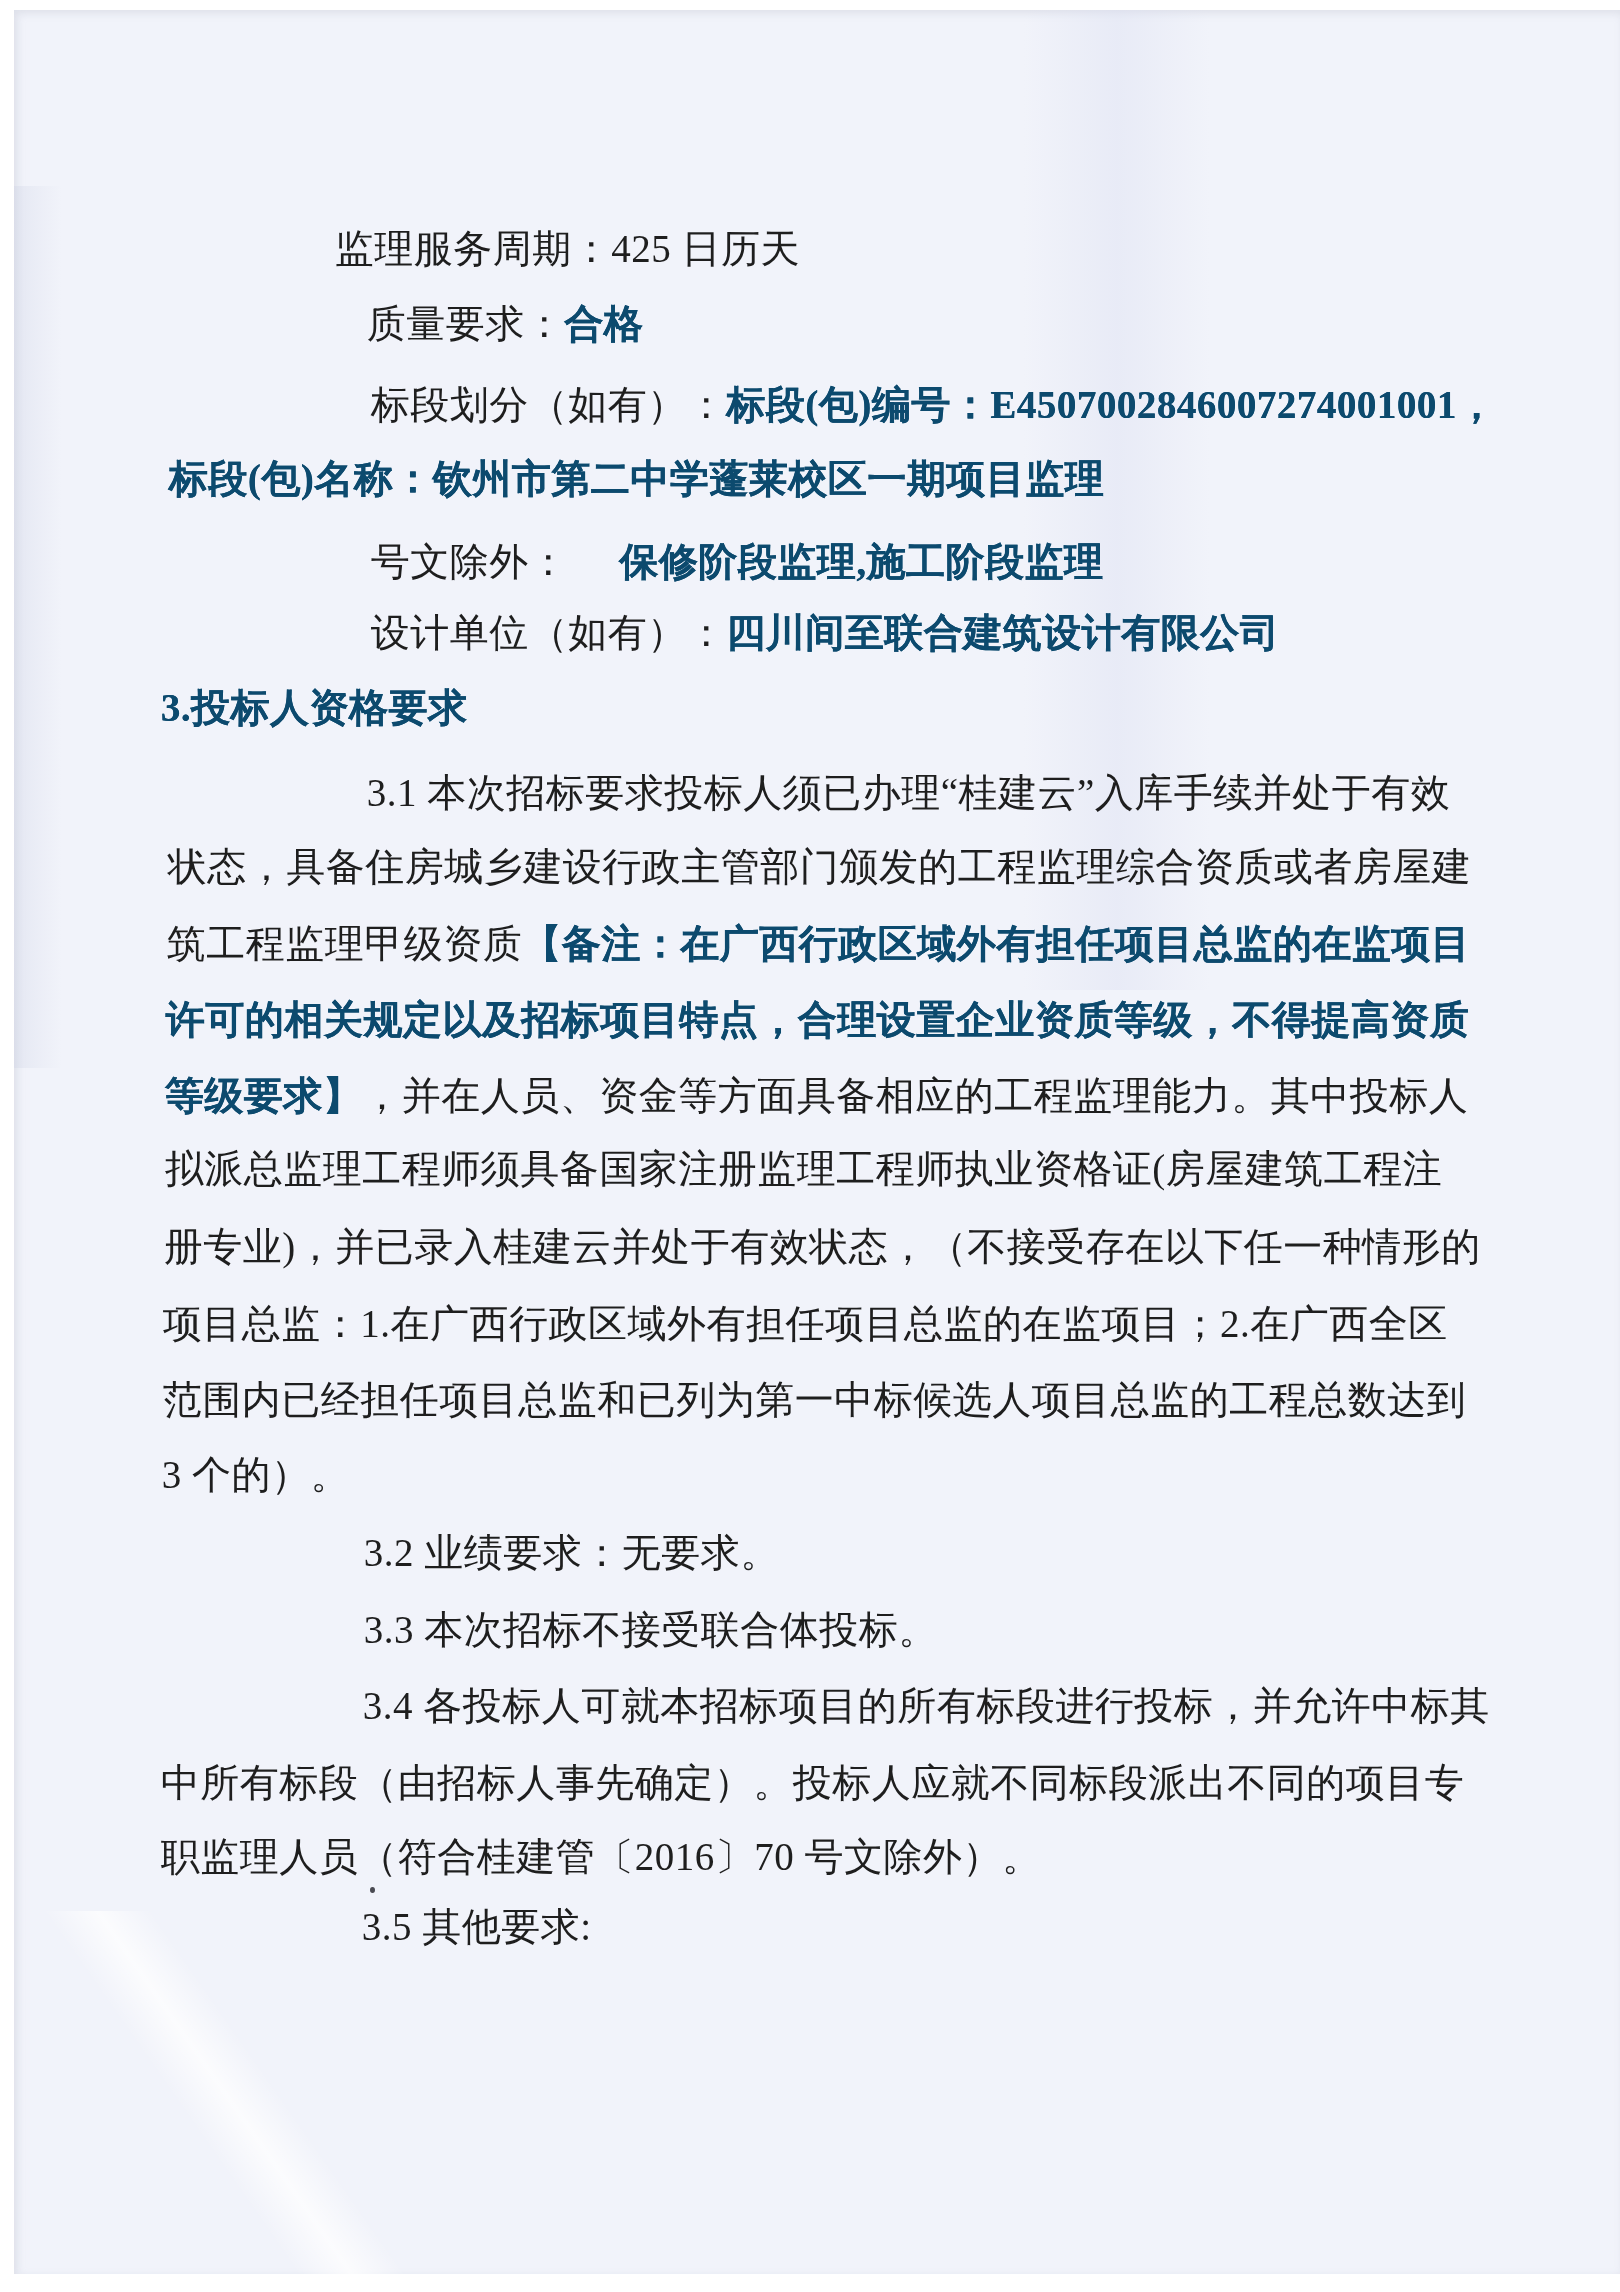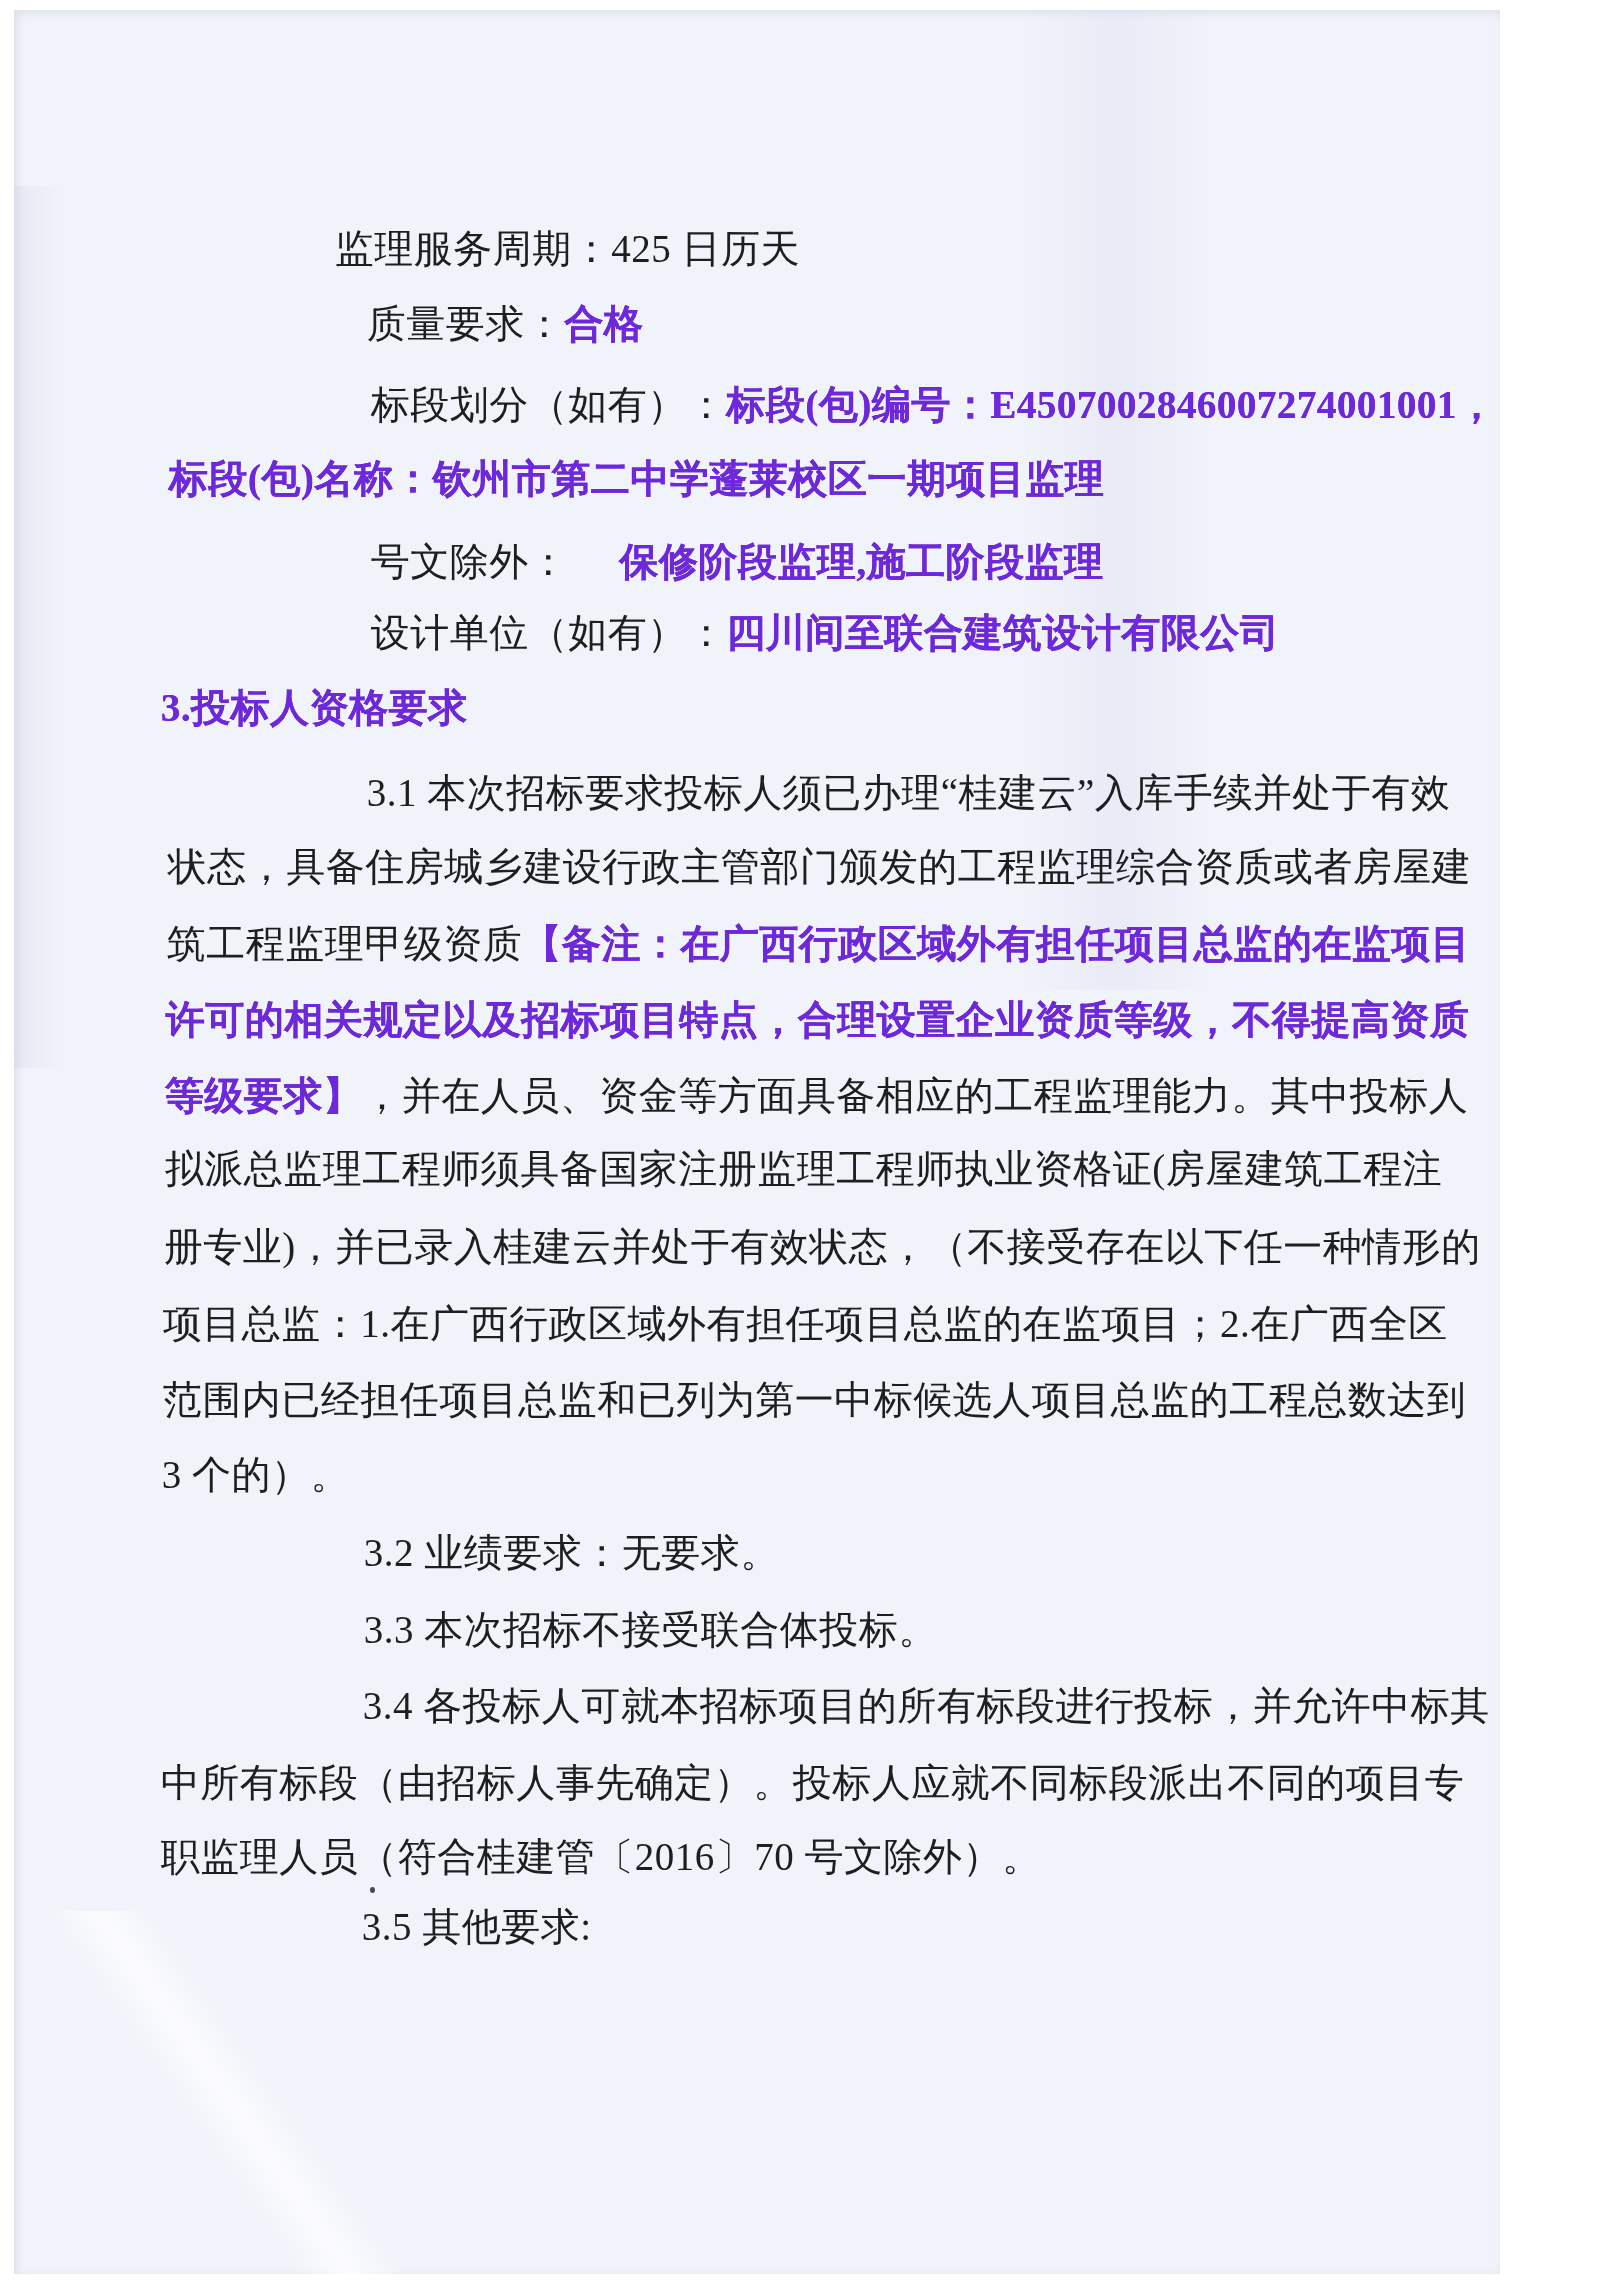--- a/index.html
+++ b/index.html
@@ -6,21 +6,21 @@
   body{
     width:1620px;height:2293px;
     background:#ffffff;
     font-family:"Liberation Serif","DejaVu Serif",serif;
     overflow:hidden;
     position:relative;
   }
   .paper{
     position:absolute;
     left:13.7px;top:9.8px;
-    width:1486px;height:2264px;
+    width:1606px;height:2264px;
     background:#f1f3fa;
     box-shadow:inset 2.9px 2.9px 8.8px rgba(150,155,175,0.22);
     overflow:hidden;
   }
   .crease{position:absolute;pointer-events:none;}
   .crease-bottom-left{
     left:0;top:1901px;width:421px;height:363px;
     background:linear-gradient(55deg, rgba(255,255,255,0) 42%, rgba(255,255,255,0.75) 50%, rgba(255,255,255,0) 58%);
   }
   .crease-right-band{
@@ -35,21 +35,21 @@
     position:absolute;
     white-space:pre;
     font-size:39px;
     line-height:1.12;
     color:#1e1e1e;
     letter-spacing:0.5px;
   }
   .seg{font-weight:400;}
   .seg.bold{
     font-weight:700;
-    color:#6d28d9;
+    color:#0c4a6e;
     text-shadow:0.4px 0 0 currentColor;
   }
   .speck{
     position:absolute;
     width:4.9px;height:5.9px;
     background:#4a4a52;
     border-radius:50%;
   }
 </style>
 </head>

